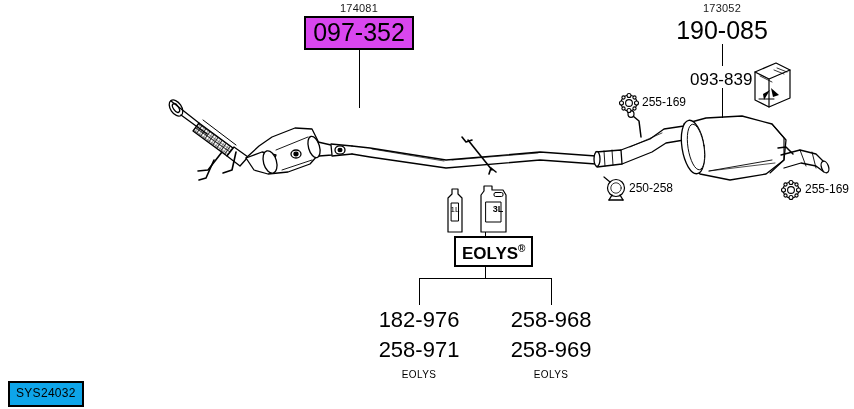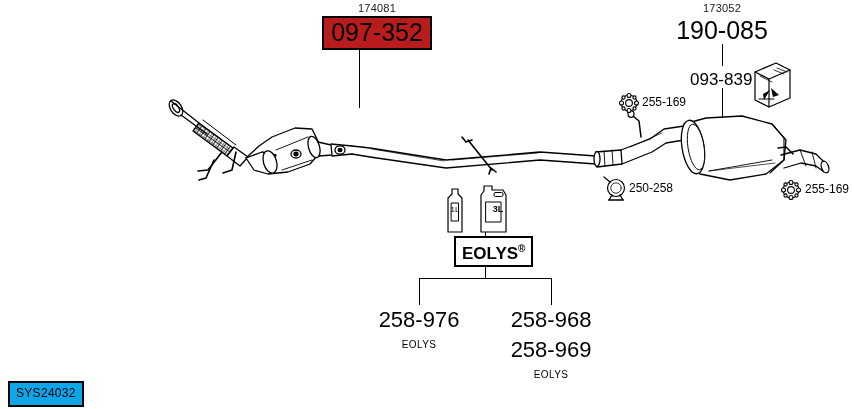--- a/index.html
+++ b/index.html
@@ -11,21 +11,21 @@
   }
   .stage{position:absolute;left:0;top:0;width:854px;height:409px;}
   .abs{position:absolute;}
 
   
   .ref-small{
     font-size:11px;line-height:12px;color:#1a1a1a;letter-spacing:.2px;
     white-space:nowrap;text-align:center;
   }
   .boxed-ref{
-    border:2px solid #000;background:#b91c1c;
+    border:2px solid #000;background:#d946ef;
     font-size:25px;line-height:26px;font-weight:400;
     padding:1px 7px 3px 7px;white-space:nowrap;letter-spacing:0px;
   }
   .plain-ref{
     font-size:25px;line-height:26px;white-space:nowrap;letter-spacing:0px;
   }
   .mid-ref{
     font-size:17px;line-height:18px;white-space:nowrap;
   }
   .small-ref{
@@ -223,21 +223,21 @@
 
   <div class="abs vline" style="left:359px;top:50px;height:58px;"></div>
   <div class="abs vline" style="left:722px;top:44px;height:22px;"></div>
   <div class="abs vline" style="left:722px;top:88px;height:30px;"></div>
   <div class="abs vline" style="left:485px;top:258px;height:20px;"></div>
   <div class="abs hline" style="left:419px;top:278px;width:132px;"></div>
   <div class="abs vline" style="left:419px;top:278px;height:27px;"></div>
   <div class="abs vline" style="left:551px;top:278px;height:27px;"></div>
   <div class="abs vline" style="left:485px;top:232px;height:8px;"></div>
 
-  <div class="abs" style="left:310px;top:2px;width:134px;text-align:center;">
+  <div class="abs" style="left:292px;top:2px;width:134px;text-align:center;">
     <div class="ref-small">174081</div>
     <div style="display:inline-block;margin-top:2px;">
       <div class="boxed-ref">097-352</div>
     </div>
   </div>
 
   <div class="abs" style="left:655px;top:2px;width:134px;text-align:center;">
     <div class="ref-small">173052</div>
     <div class="plain-ref" style="margin-top:3px;">190-085</div>
   </div>
@@ -253,21 +253,22 @@
   <div class="abs" style="left:449px;top:205px;width:12px;text-align:center;font-size:8px;font-weight:normal;line-height:9px;">1L</div>
   <div class="abs" style="left:487px;top:204px;width:22px;text-align:center;font-size:9px;font-weight:bold;line-height:10px;">3L</div>
 
   <div class="abs" style="left:446px;top:236px;padding-left:8px;">
     <div class="eolys-box">
       <span>EOLYS</span><sup>®</sup>
     </div>
   </div>
 
   <div class="abs" style="left:355px;top:307px;width:128px;text-align:center;">
-    <div class="big-ref">258-976</div>
+    <div class="big-ref">182-976</div>
+    <div class="big-ref" style="margin-top:5px;">258-971</div>
     <div class="cap-ref" style="margin-top:7px;">EOLYS</div>
   </div>
 
   <div class="abs" style="left:487px;top:307px;width:128px;text-align:center;">
     <div class="big-ref">258-968</div>
     <div class="big-ref" style="margin-top:5px;">258-969</div>
     <div class="cap-ref" style="margin-top:7px;">EOLYS</div>
   </div>
 
   <div class="abs" style="left:8px;top:381px;">

